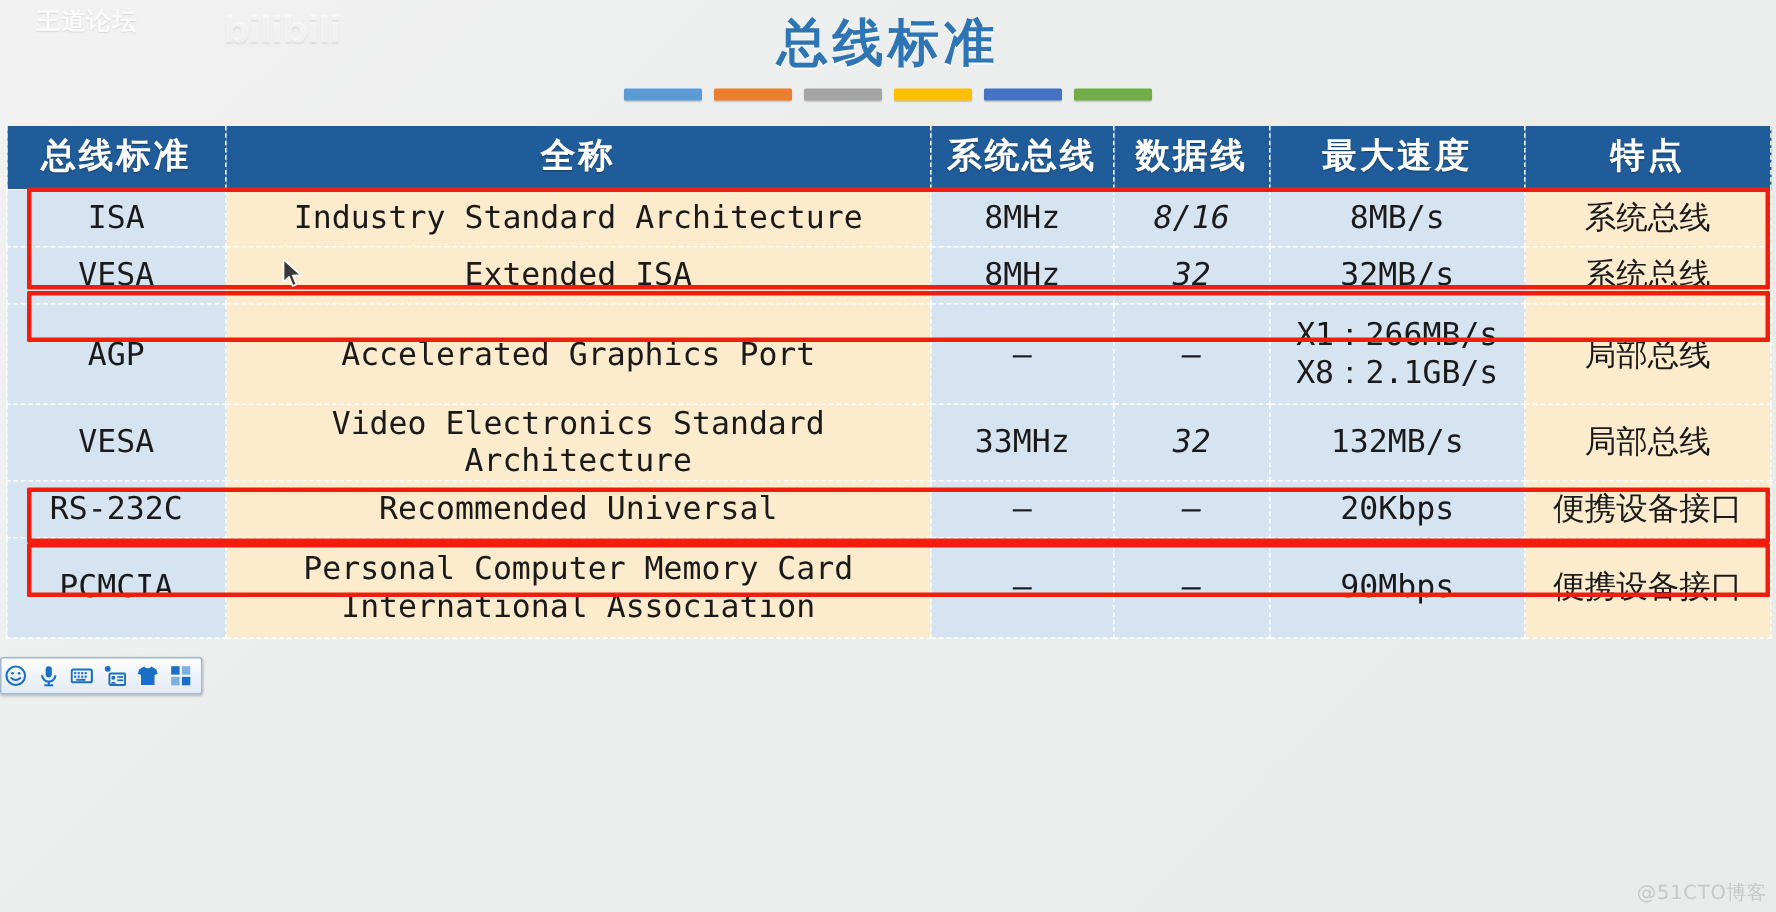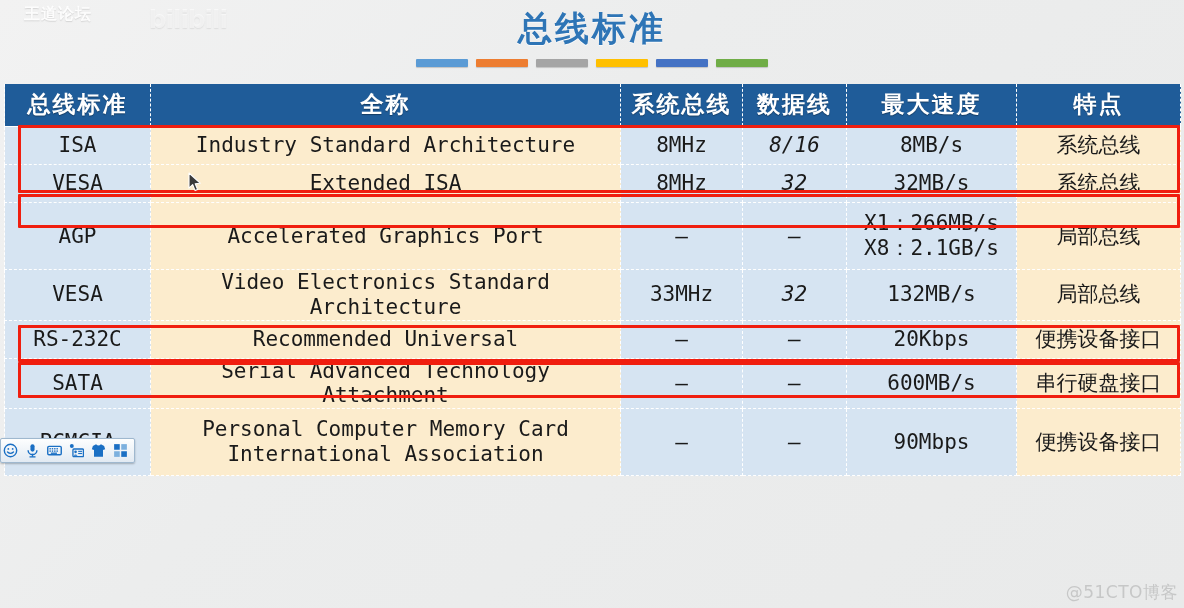--- a/index.html
+++ b/index.html
@@ -174,21 +174,21 @@
     height: 22px;
     pointer-events: none;
   }
 
   
   .wm-br {
     position: absolute;
     right: 6px;
     bottom: 4px;
     font-family: "DejaVu Sans", sans-serif;
-    font-size: 17px;
+    font-size: 13px;
     color: rgba(120,120,120,0.30);
     letter-spacing: 0.5px;
     user-select: none;
   }
 </style>
 </head>
 <body>
 
 <div class="slide">
 
@@ -260,28 +260,20 @@
             <td class="c-note cn">局部总线</td>
           </tr>
           <tr class="r-norm">
             <td class="c-name">RS-232C</td>
             <td class="c-full">Recommended Universal</td>
             <td class="c-freq">–</td>
             <td class="c-lines">–</td>
             <td class="c-speed">20Kbps</td>
             <td class="c-note cn">便携设备接口</td>
           </tr>
-          <tr class="r-norm">
-            <td class="c-name">SATA</td>
-            <td class="c-full">Serial Advanced Technology Attachment</td>
-            <td class="c-freq">–</td>
-            <td class="c-lines">–</td>
-            <td class="c-speed">600MB/s</td>
-            <td class="c-note cn">串行硬盘接口</td>
-          </tr>
           <tr class="r-xtall">
             <td class="c-name">PCMCIA</td>
             <td class="c-full two-line">Personal Computer Memory Card<br>International Association</td>
             <td class="c-freq">–</td>
             <td class="c-lines">–</td>
             <td class="c-speed">90Mbps</td>
             <td class="c-note cn">便携设备接口</td>
           </tr>
         </tbody>
     </table>

